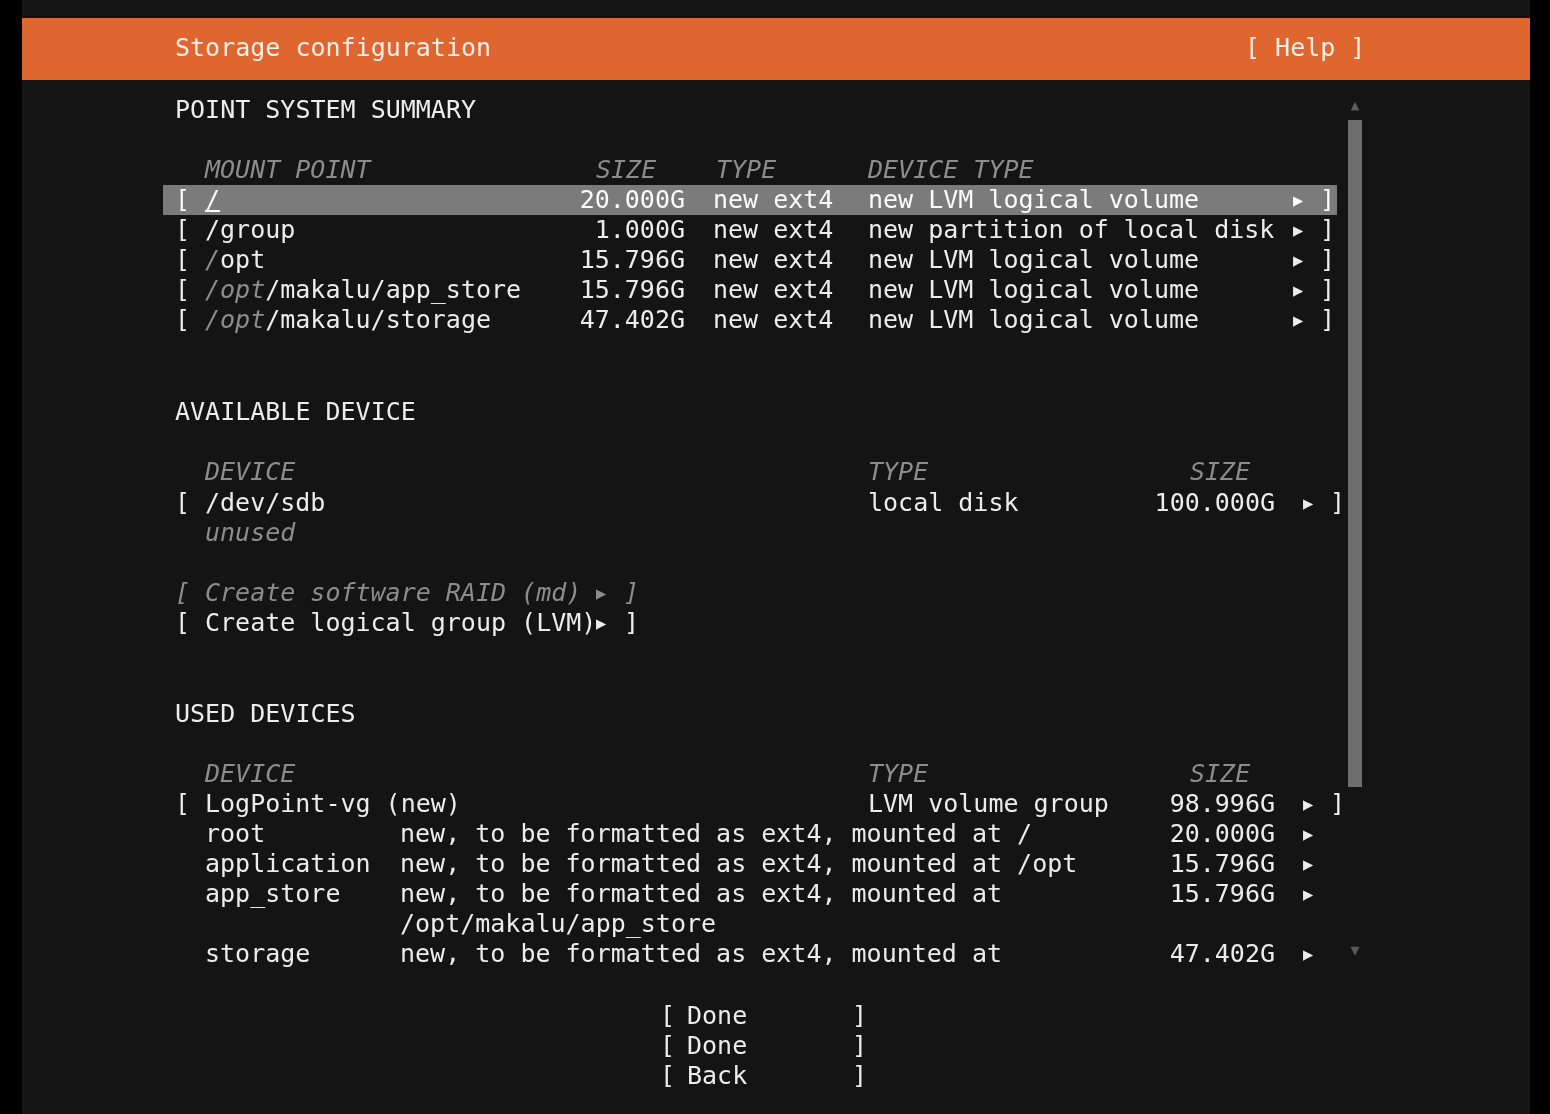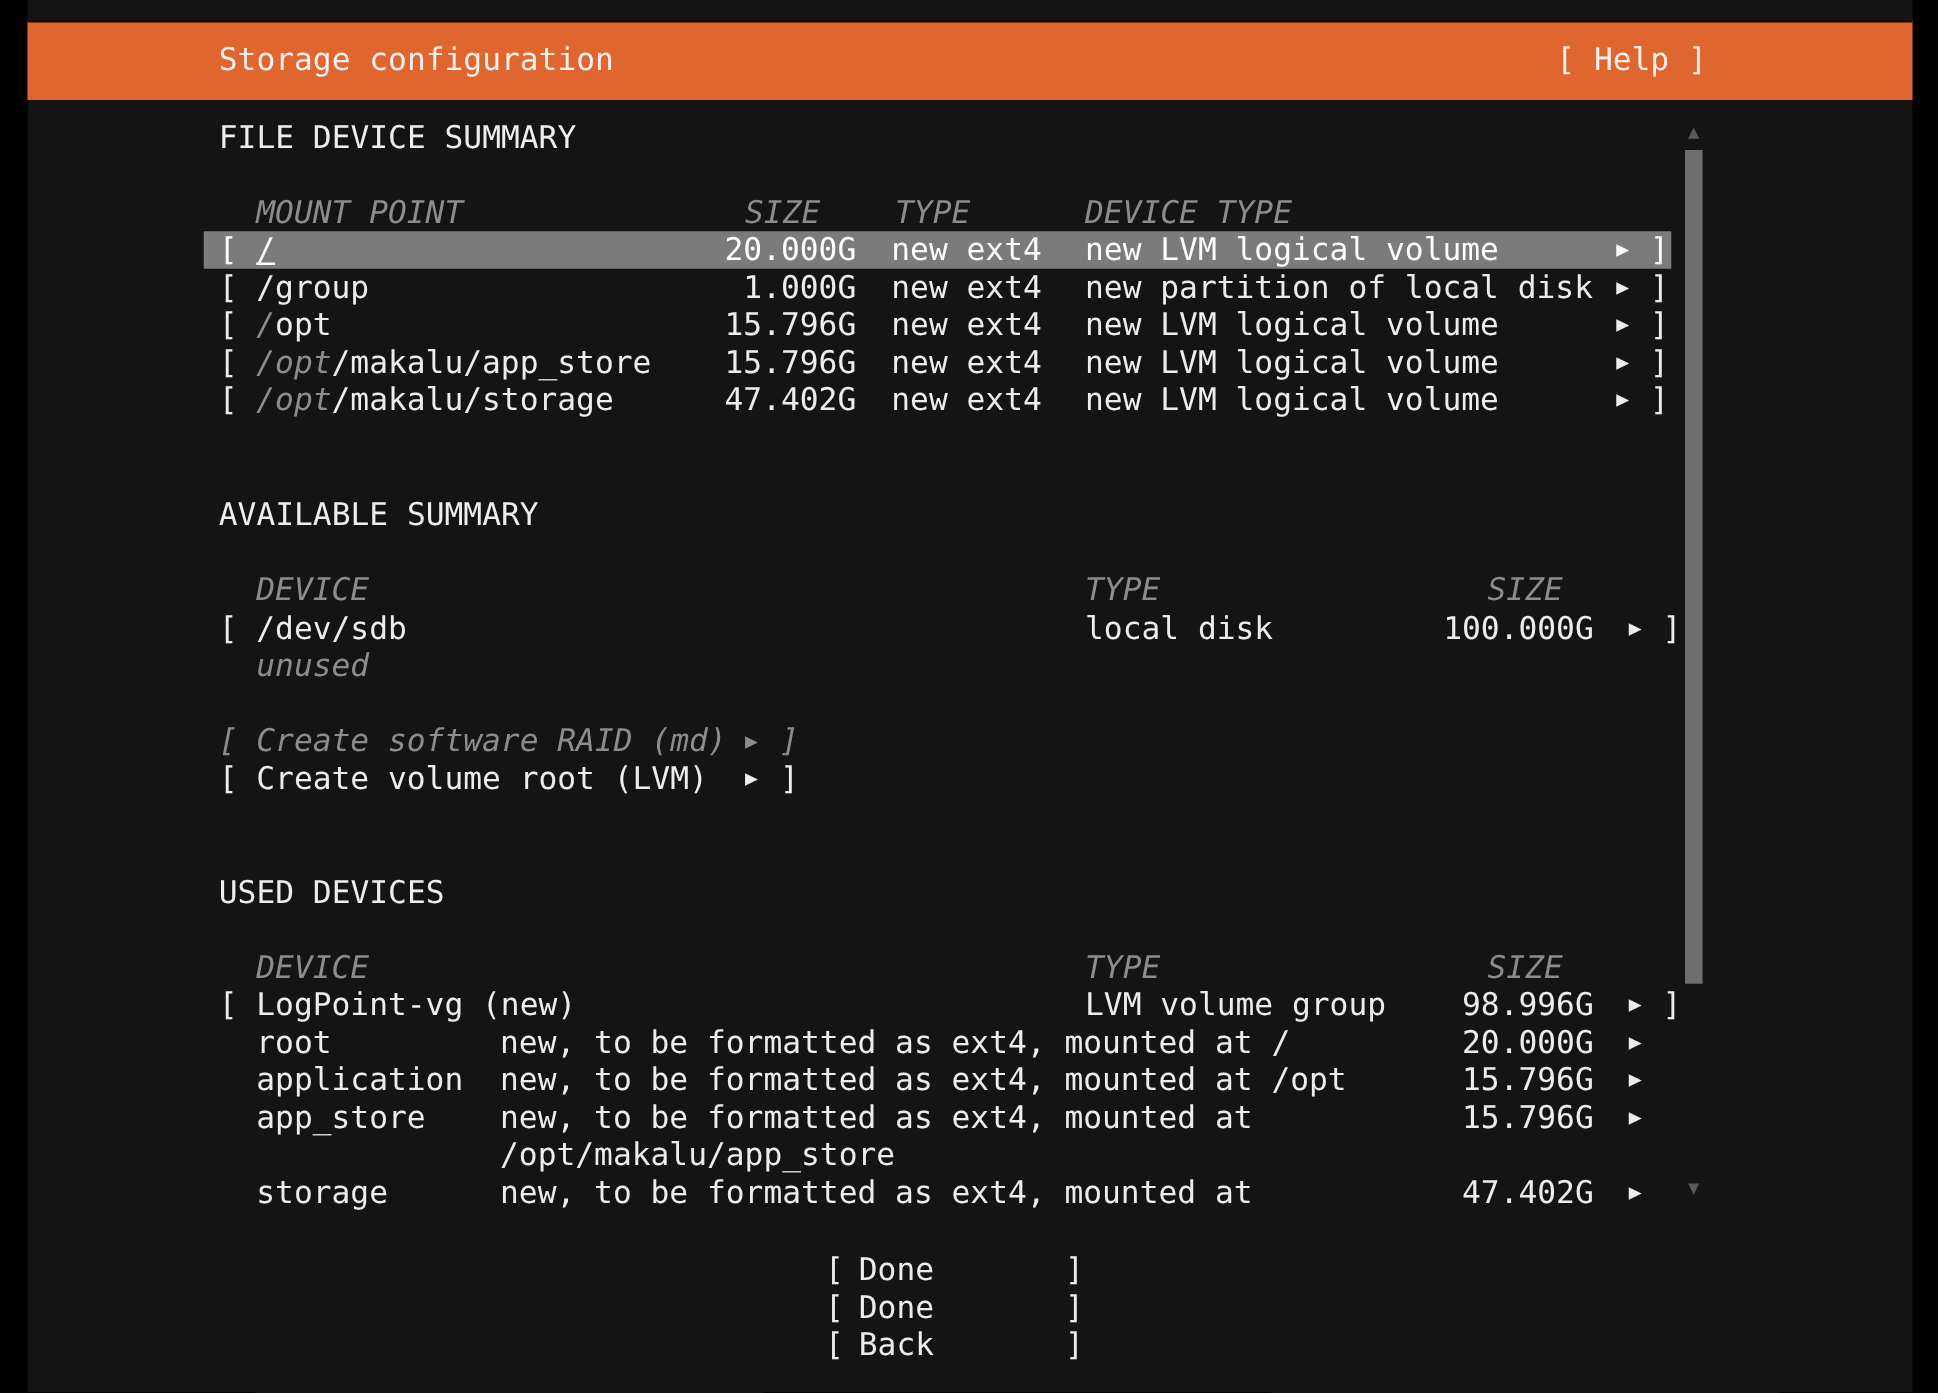--- a/index.html
+++ b/index.html
@@ -33,21 +33,21 @@
 
 <div id="page-root">
   <div class="screen"></div>
 
   <div class="titlebar">
     <span class="t">Storage configuration</span>
     <span class="h">[ Help ]</span>
   </div>
 
   <div class="ln" style="top:95px">
-    <span class="cell heading" style="left:175px">FILE DEVICE SUMMARY</span>
+    <span class="cell heading" style="left:175px">POINT SYSTEM SUMMARY</span>
   </div>
   <div class="ln dim" style="top:155px">
     <span class="cell" style="left:205px">MOUNT POINT</span>
     <span class="cell" style="left:596px">SIZE</span>
     <span class="cell" style="left:716px">TYPE</span>
     <span class="cell" style="left:868px">DEVICE TYPE</span>
   </div>
 
   <div class="hlband"></div>
 
@@ -95,21 +95,21 @@
     <span class="cell" style="left:175px">[</span>
     <span class="cell" style="left:205px"><span class="dim">/opt</span><span>/makalu/storage</span></span>
     <span class="cell r" style="left:520px;width:165px">47.402G</span>
     <span class="cell" style="left:713px">new ext4</span>
     <span class="cell" style="left:868px">new LVM logical volume</span>
     <span class="cell arrow" style="left:1293px">▶</span>
     <span class="cell" style="left:1320px">]</span>
   </div>
 
   <div class="ln" style="top:397px">
-    <span class="cell heading" style="left:175px">AVAILABLE SUMMARY</span>
+    <span class="cell heading" style="left:175px">AVAILABLE DEVICE</span>
   </div>
   <div class="ln dim" style="top:457px">
     <span class="cell" style="left:205px">DEVICE</span>
     <span class="cell" style="left:868px">TYPE</span>
     <span class="cell" style="left:1190px">SIZE</span>
   </div>
   <div class="ln" style="top:488px">
     <span class="cell" style="left:175px">[</span>
     <span class="cell" style="left:205px">/dev/sdb</span>
     <span class="cell" style="left:868px">local disk</span>
@@ -122,21 +122,21 @@
   </div>
 
   <div class="ln dim" style="top:578px">
     <span class="cell" style="left:175px">[</span>
     <span class="cell" style="left:205px">Create software RAID (md)</span>
     <span class="cell arrow" style="left:596px">▶</span>
     <span class="cell" style="left:624px">]</span>
   </div>
   <div class="ln" style="top:608px">
     <span class="cell" style="left:175px">[</span>
-    <span class="cell" style="left:205px">Create volume root (LVM)</span>
+    <span class="cell" style="left:205px">Create logical group (LVM)</span>
     <span class="cell arrow" style="left:596px">▶</span>
     <span class="cell" style="left:624px">]</span>
   </div>
 
   <div class="ln" style="top:699px">
     <span class="cell heading" style="left:175px">USED DEVICES</span>
   </div>
   <div class="ln dim" style="top:759px">
     <span class="cell" style="left:205px">DEVICE</span>
     <span class="cell" style="left:868px">TYPE</span>

